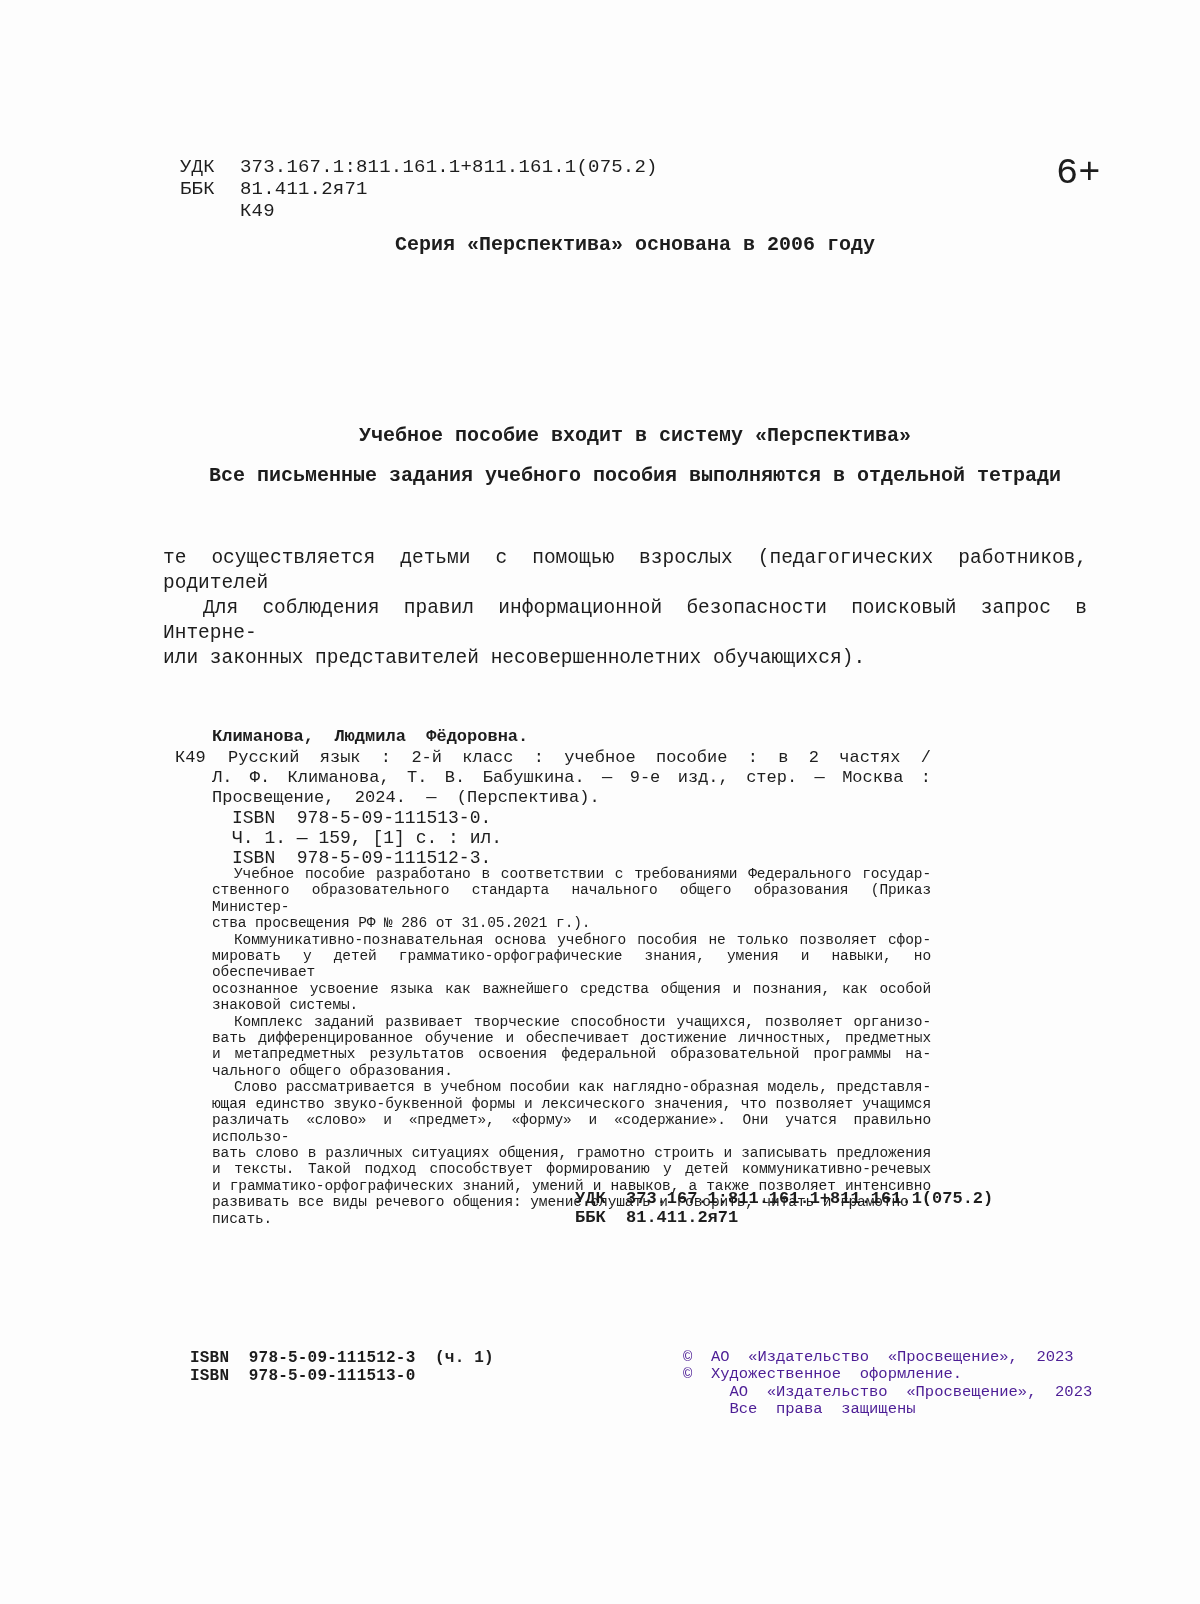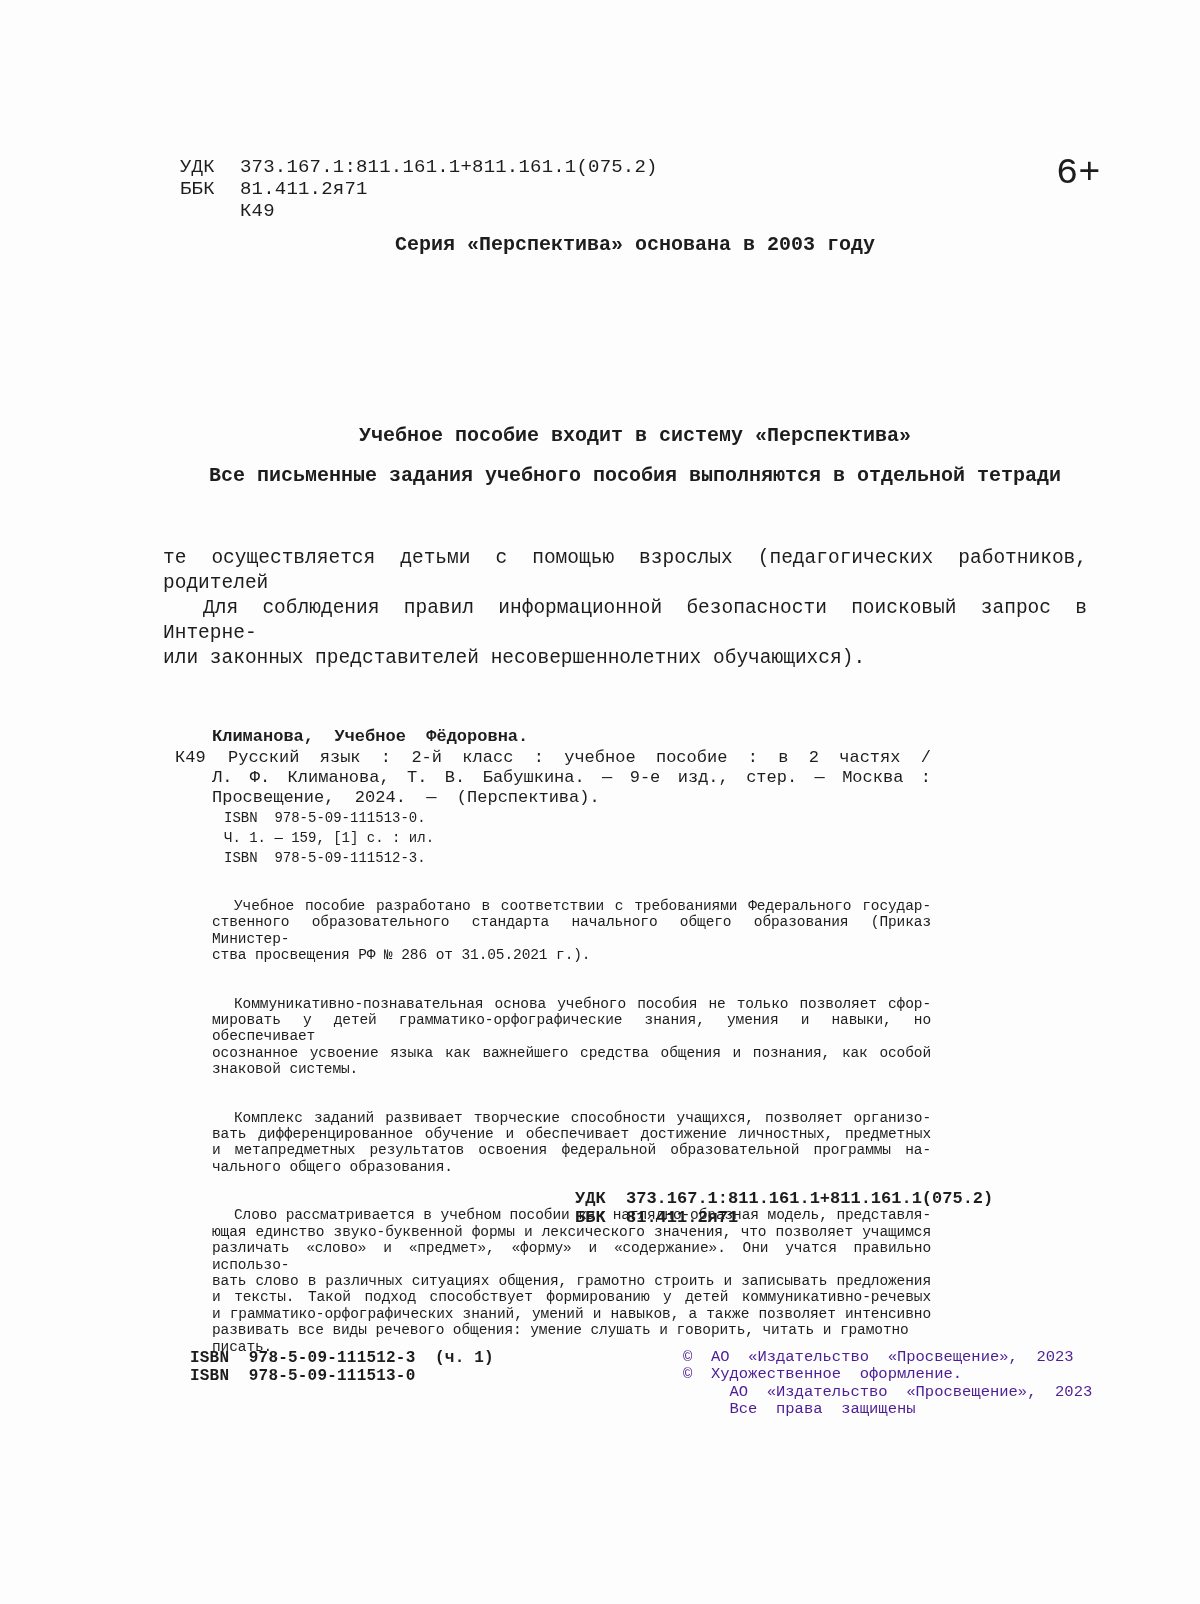--- a/index.html
+++ b/index.html
@@ -26,54 +26,54 @@
   .jpar .ln { text-align:justify; text-align-last:justify; }
   .jpar .ln.last { text-align:left; text-align-last:auto; white-space:pre-wrap; }
 
   .intro { left:163px; top:546px; width:924px; font-size:19.5px; line-height:25px; }
   .intro .ln.first { text-indent:40px; }
 
   .card-heading { left:212px; top:727px; font-size:17px; font-weight:bold; white-space:pre-wrap; }
   .card-sign { left:175px; top:748px; font-size:17px; }
   .card-desc { left:212px; top:748px; width:719px; font-size:17px; line-height:20px; }
   .card-desc .ln.first { text-indent:16px; }
-  .card-line { left:224px; font-size:14px; line-height:20px; white-space:pre-wrap; }
+  .card-line { left:232px; font-size:18px; line-height:20px; white-space:pre-wrap; }
 
   .annotation { left:212px; top:866px; width:719px; font-size:14.5px; line-height:16.4px; letter-spacing:-0.1px; }
-  .annotation .ln.first { text-indent:22px;margin-top:32px; }
+  .annotation .ln.first { text-indent:22px; }
 
   .bottom-codes { left:575px; top:1189px; font-size:17px; line-height:19px; font-weight:bold; white-space:pre; }
   .footer-isbn { left:190px; top:1349px; font-size:16px; line-height:18px; font-weight:bold; white-space:pre; letter-spacing:0.2px; }
   .copyright { left:683px; top:1349px; font-size:15.5px; line-height:17.3px; white-space:pre; color:#4c1d95; }
 </style>
 </head>
 <body>
 
 <div class="page">
 
   <div class="abs codes" style="left:180px; top:156px;">
     <div class="code-row"><span class="code-label">УДК</span><span>373.167.1:811.161.1+811.161.1(075.2)</span></div>
     <div class="code-row"><span class="code-label">ББК</span><span>81.411.2я71</span></div>
     <div class="code-row"><span class="code-label"></span><span>К49</span></div>
   </div>
 
   <div class="abs age-badge" style="left:1056px; top:153px;">6+</div>
 
-  <div class="abs centered-band series" style="top:233px;">Серия «Перспектива» основана в 2003 году</div>
+  <div class="abs centered-band series" style="top:233px;">Серия «Перспектива» основана в 2006 году</div>
 
   <div class="abs centered-band system-line" style="top:424px;">Учебное пособие входит в систему «Перспектива»</div>
   <div class="abs centered-band system-line" style="top:464px;">Все письменные задания учебного пособия выполняются в отдельной тетради</div>
 
   <div class="abs jpar intro">
       <div class="ln">те осуществляется детьми с помощью взрослых (педагогических работников, родителей</div>
       <div class="ln first">Для соблюдения правил информационной безопасности поисковый запрос в Интерне-</div>
       <div class="ln last">или законных представителей несовершеннолетних обучающихся).</div>
     </div>
 
-  <div class="abs card-heading">Климанова,  Учебное  Фёдоровна.</div>
+  <div class="abs card-heading">Климанова,  Людмила  Фёдоровна.</div>
   <div class="abs card-sign">К49</div>
   <div class="abs jpar card-desc">
       <div class="ln first">Русский язык : 2-й класс : учебное пособие : в 2 частях /</div>
       <div class="ln">Л. Ф. Климанова, Т. В. Бабушкина. — 9-е изд., стер. — Москва :</div>
       <div class="ln last">Просвещение,  2024.  —  (Перспектива).</div>
     </div>
   <div class="abs card-line" style="top:808px;">ISBN  978-5-09-111513-0.</div>
   <div class="abs card-line" style="top:828px;">Ч. 1. — 159, [1] с. : ил.</div>
   <div class="abs card-line" style="top:848px;">ISBN  978-5-09-111512-3.</div>
 

